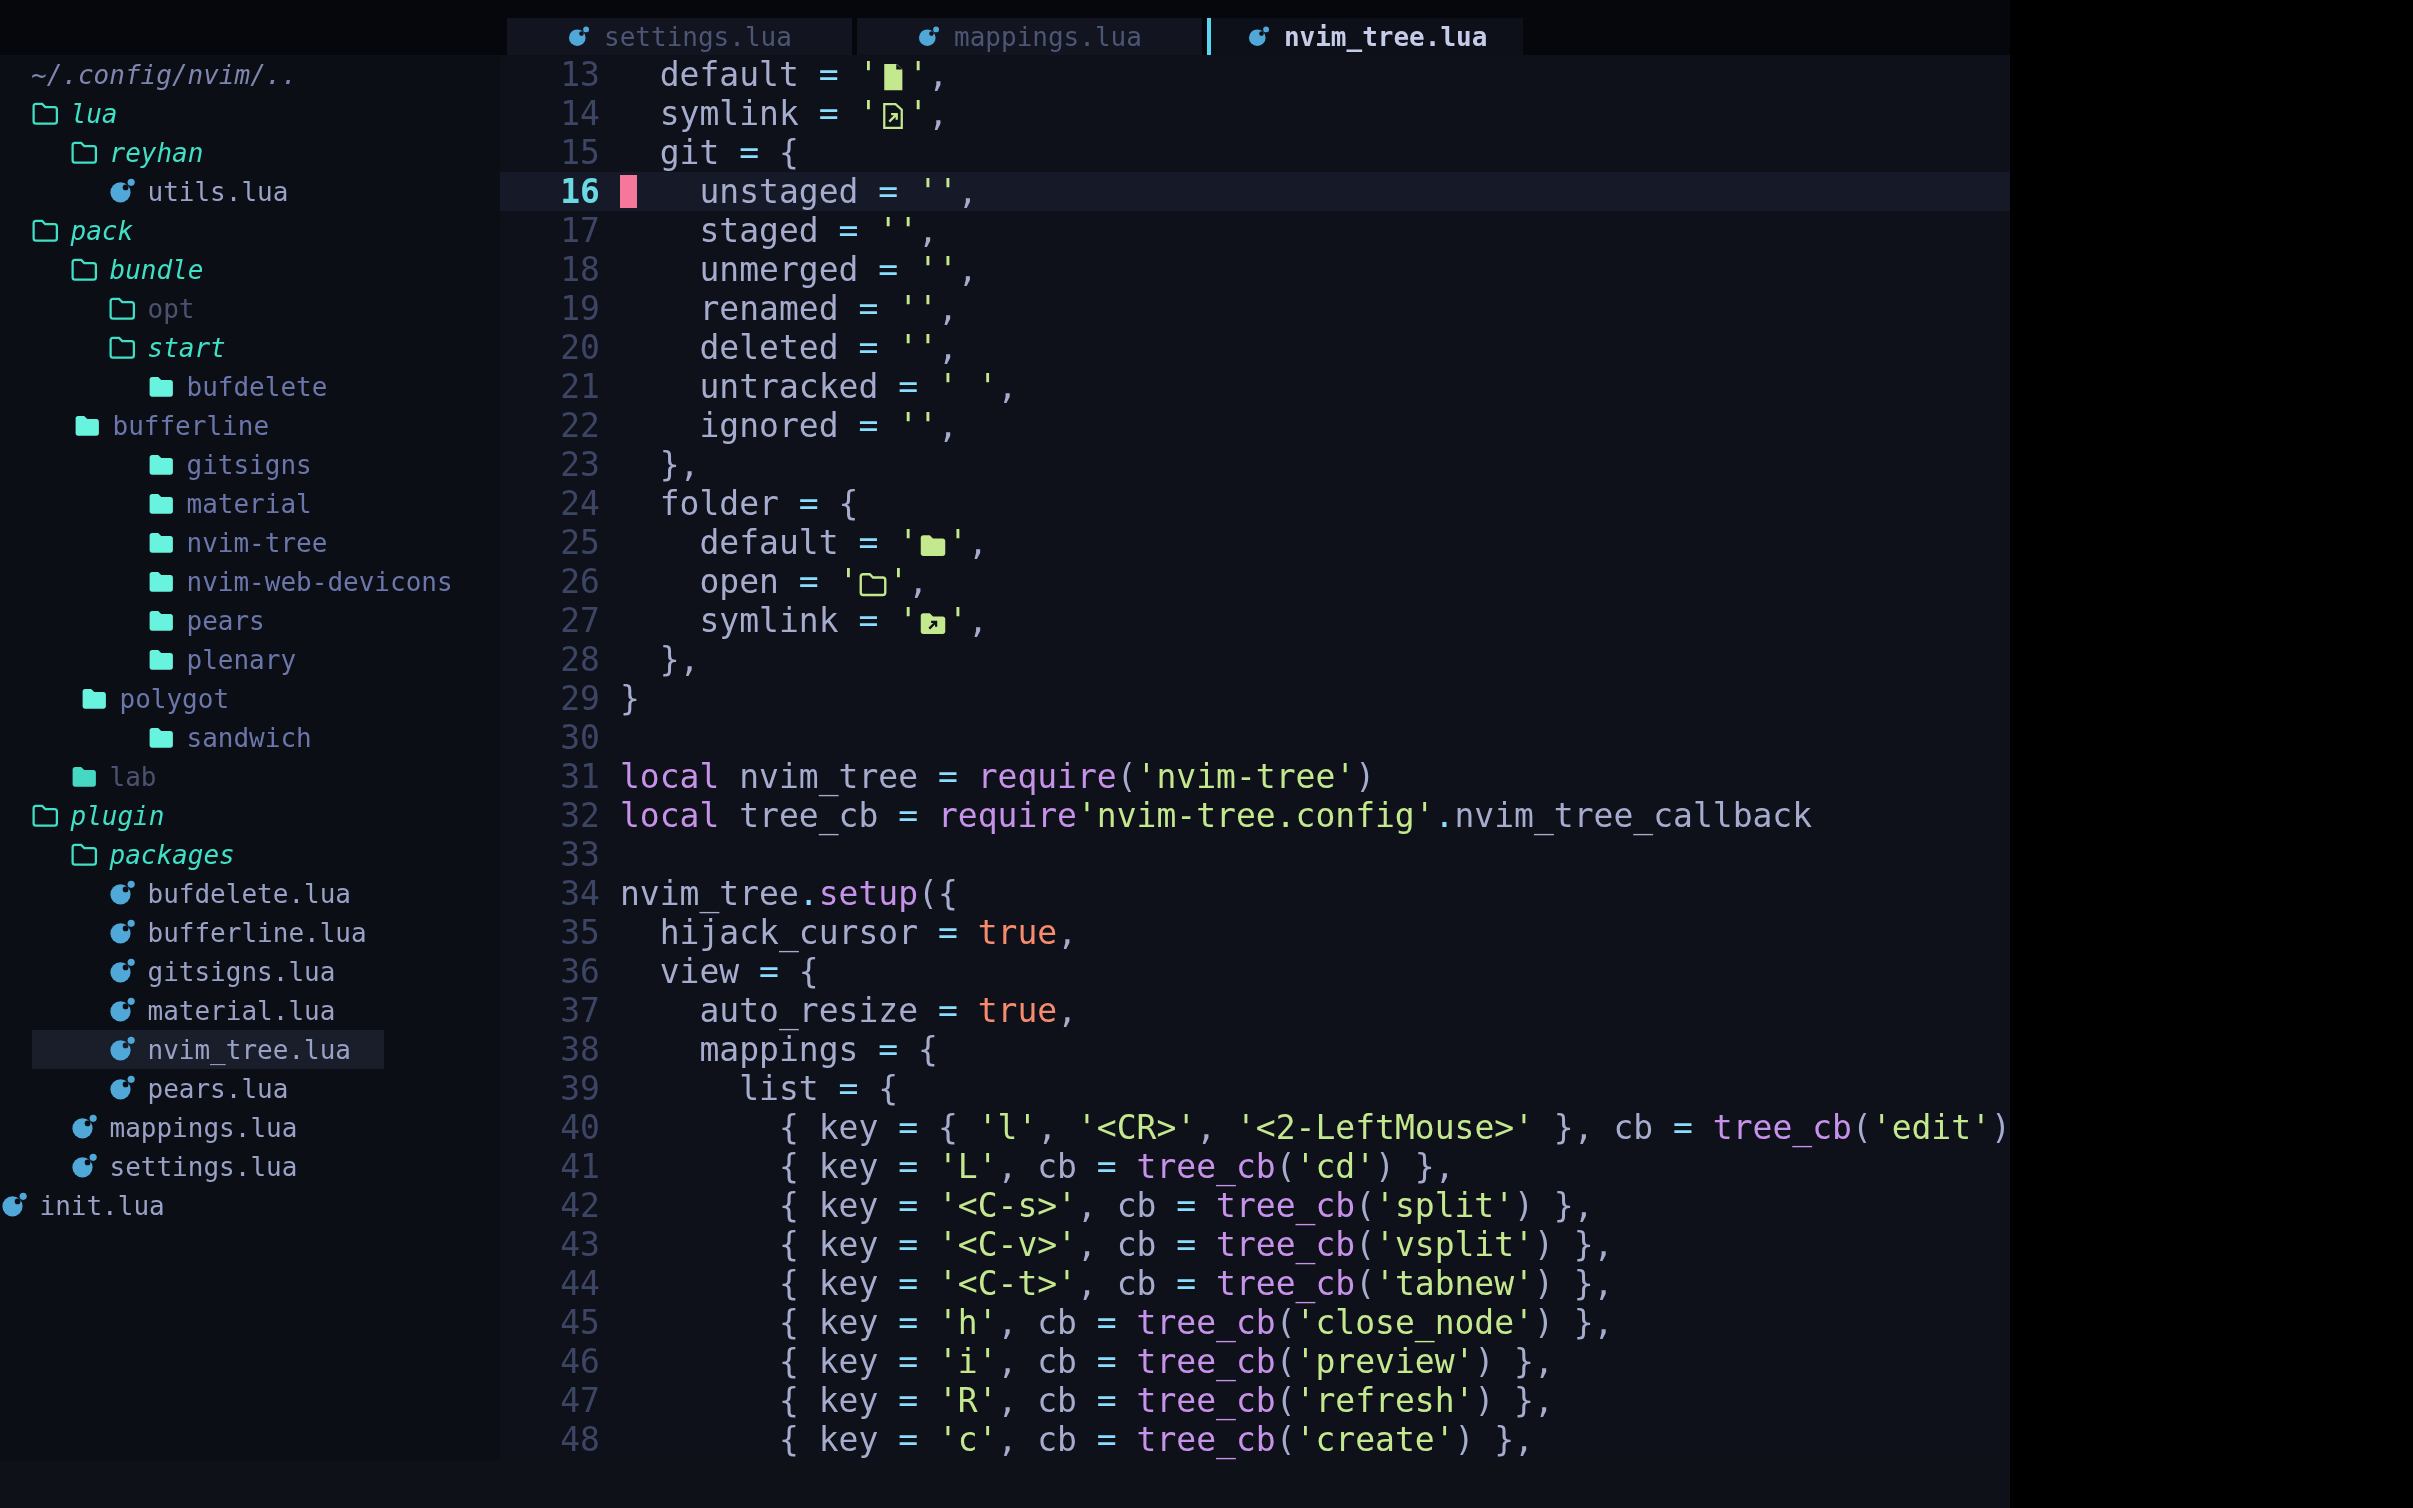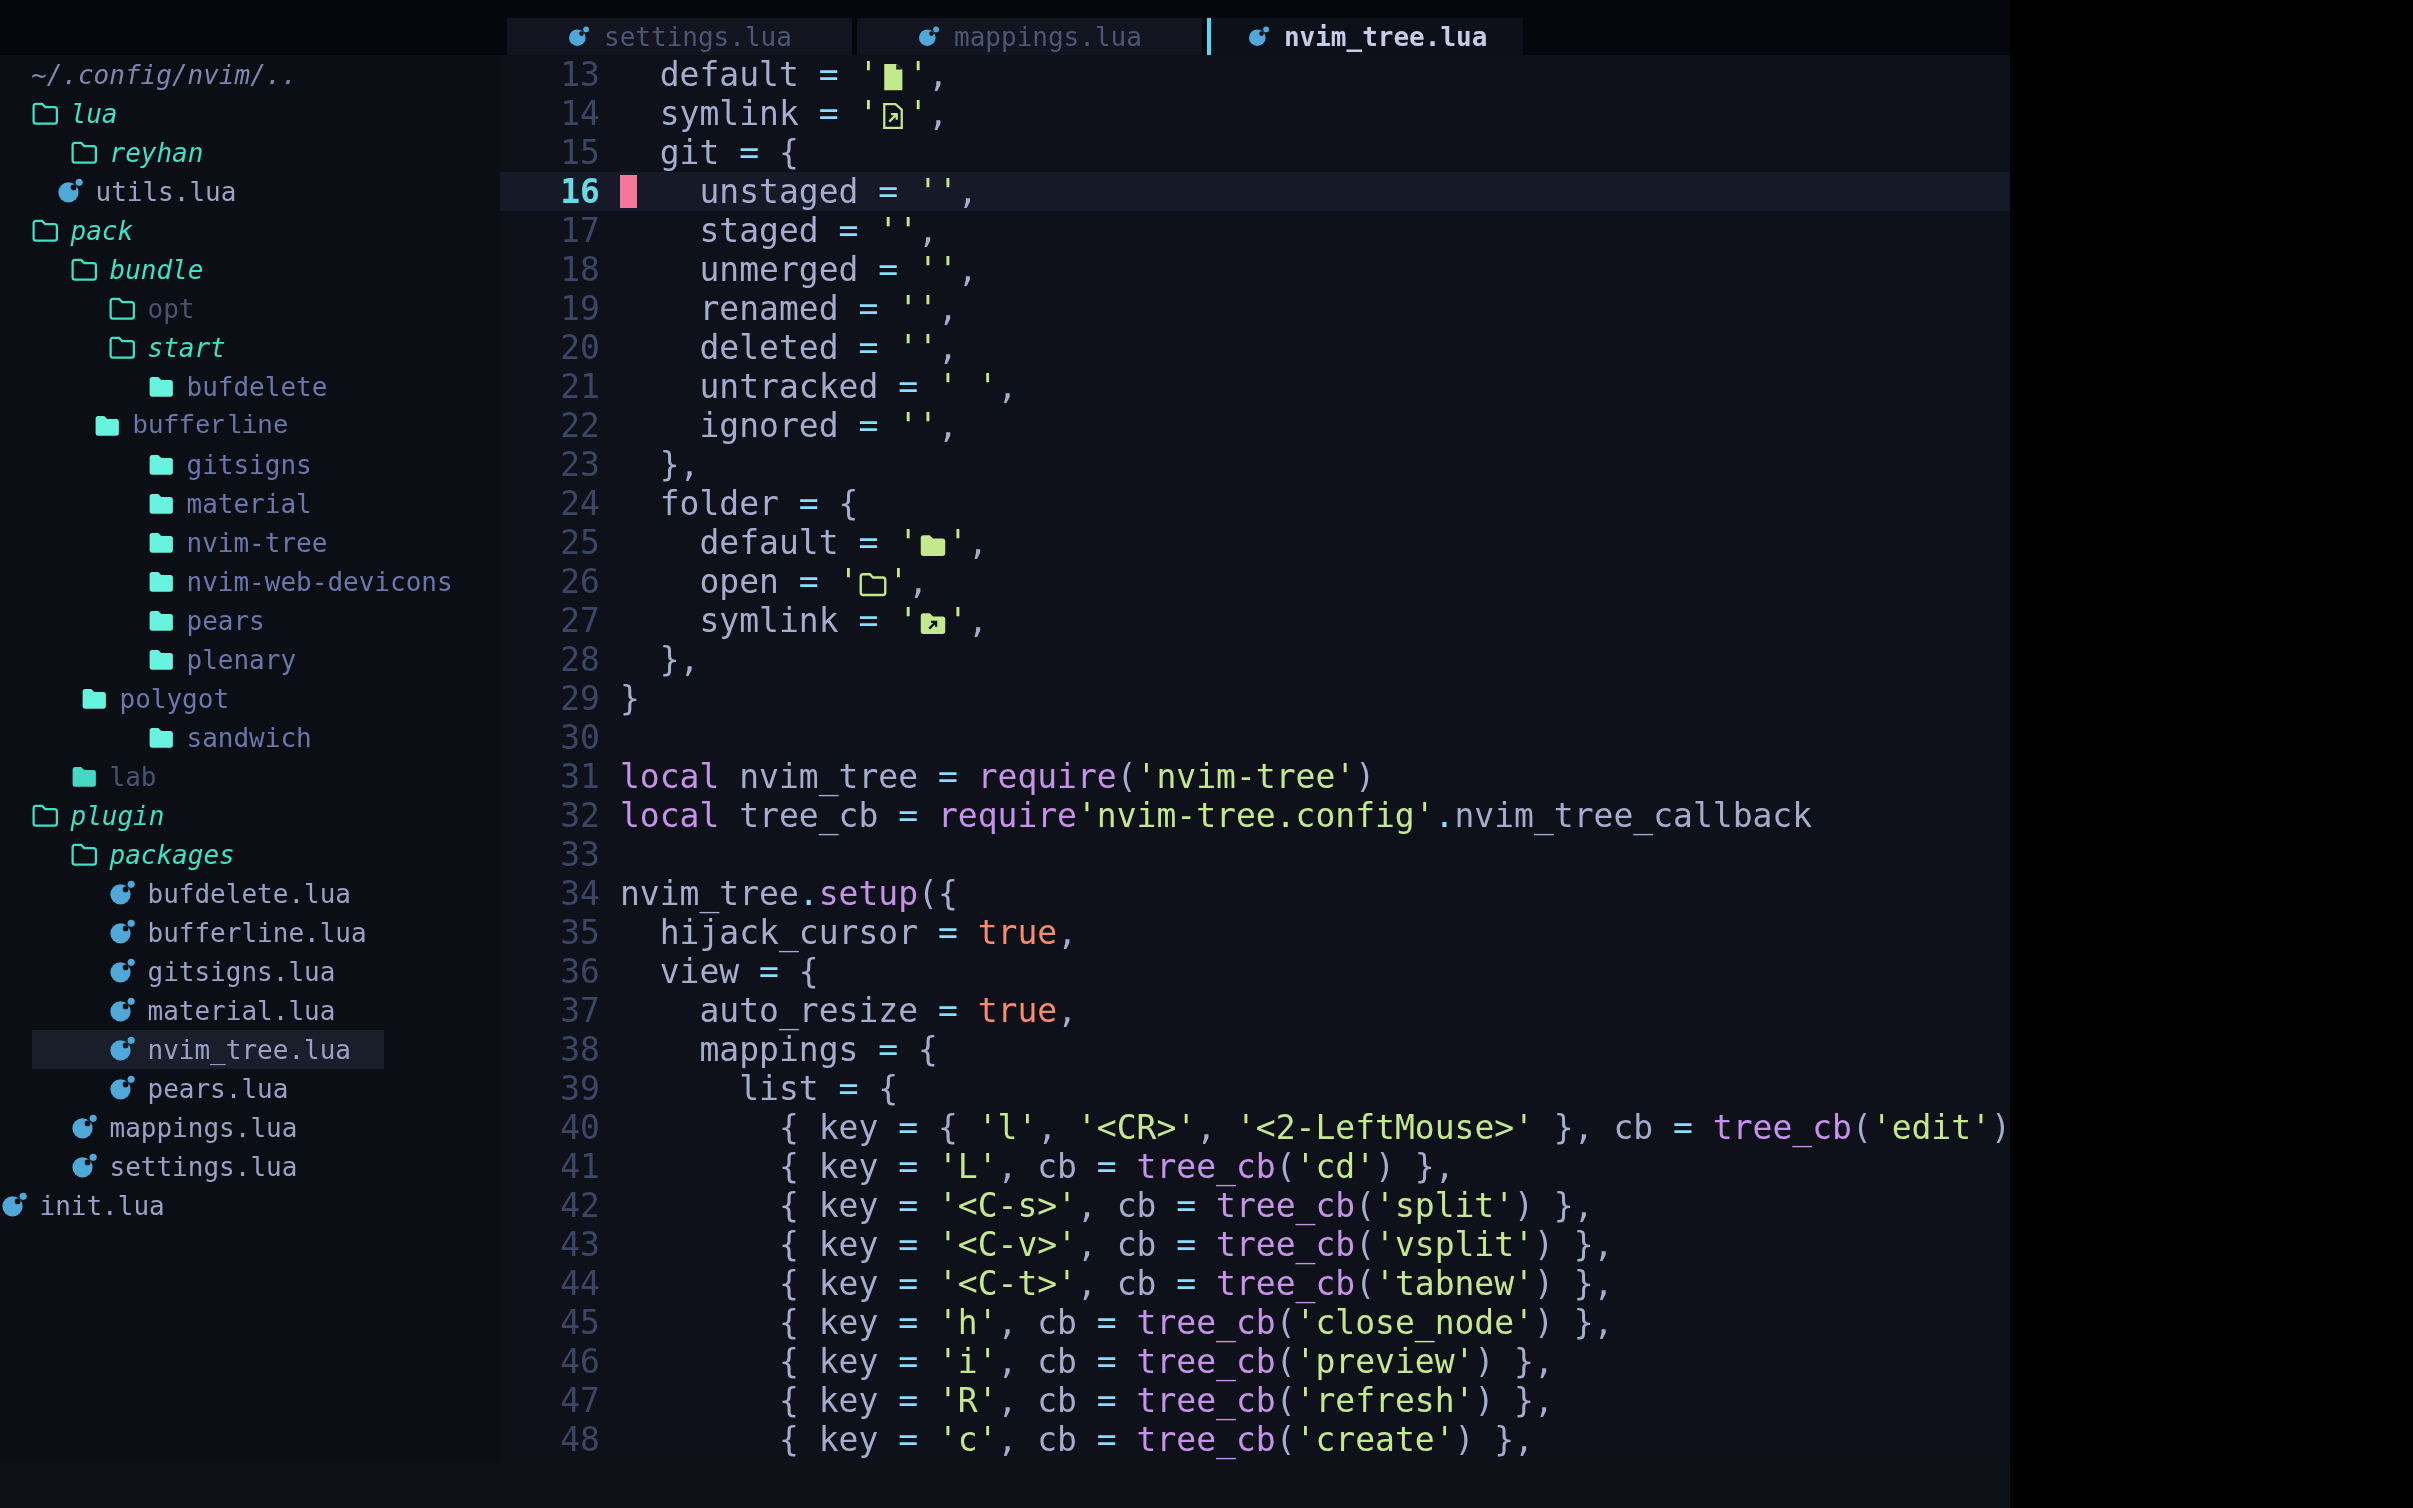--- a/index.html
+++ b/index.html
@@ -91,41 +91,41 @@
   <aside class="sidebar" id="sidebar">
     <div class="tree-row root-row">
       <span class="tlabel">~/.config/nvim/..</span>
     </div>
   <div class="tree-row" style="padding-left: 31px;"><span class="ticon"><svg viewBox="0 0 24 24" width="100%" height="100%">
             <path d="M2.2 6.2 C2.2 5.1 3.1 4.2 4.2 4.2 H9.4 L12 6.8 H19.8 C20.9 6.8 21.8 7.7 21.8 8.8 V18.8 C21.8 19.9 20.9 20.8 19.8 20.8 H4.2 C3.1 20.8 2.2 19.9 2.2 18.8 Z" fill="none" stroke="#3fe0c5" stroke-width="1.9"></path>
           </svg></span><span class="tlabel lbl-open">lua</span></div>
       <div class="tree-row" style="padding-left: 70px;"><span class="ticon"><svg viewBox="0 0 24 24" width="100%" height="100%">
             <path d="M2.2 6.2 C2.2 5.1 3.1 4.2 4.2 4.2 H9.4 L12 6.8 H19.8 C20.9 6.8 21.8 7.7 21.8 8.8 V18.8 C21.8 19.9 20.9 20.8 19.8 20.8 H4.2 C3.1 20.8 2.2 19.9 2.2 18.8 Z" fill="none" stroke="#3fe0c5" stroke-width="1.9"></path>
           </svg></span><span class="tlabel lbl-open">reyhan</span></div>
-      <div class="tree-row" style="padding-left: 56px;"><span class="ticon"><svg viewBox="0 0 24 24" width="100%" height="100%">
+      <div class="tree-row" style="padding-left: 108px;"><span class="ticon"><svg viewBox="0 0 24 24" width="100%" height="100%">
             <circle cx="10.5" cy="13" r="8.5" fill="#4fa8d8"></circle>
             <circle cx="19.5" cy="4.5" r="3" fill="#4fa8d8"></circle>
             <circle cx="14.8" cy="8.8" r="2.4" fill="#0c0e15"></circle>
           </svg></span><span class="tlabel lbl-file">utils.lua</span></div>
       <div class="tree-row" style="padding-left: 31px;"><span class="ticon"><svg viewBox="0 0 24 24" width="100%" height="100%">
             <path d="M2.2 6.2 C2.2 5.1 3.1 4.2 4.2 4.2 H9.4 L12 6.8 H19.8 C20.9 6.8 21.8 7.7 21.8 8.8 V18.8 C21.8 19.9 20.9 20.8 19.8 20.8 H4.2 C3.1 20.8 2.2 19.9 2.2 18.8 Z" fill="none" stroke="#3fe0c5" stroke-width="1.9"></path>
           </svg></span><span class="tlabel lbl-open">pack</span></div>
       <div class="tree-row" style="padding-left: 70px;"><span class="ticon"><svg viewBox="0 0 24 24" width="100%" height="100%">
             <path d="M2.2 6.2 C2.2 5.1 3.1 4.2 4.2 4.2 H9.4 L12 6.8 H19.8 C20.9 6.8 21.8 7.7 21.8 8.8 V18.8 C21.8 19.9 20.9 20.8 19.8 20.8 H4.2 C3.1 20.8 2.2 19.9 2.2 18.8 Z" fill="none" stroke="#3fe0c5" stroke-width="1.9"></path>
           </svg></span><span class="tlabel lbl-open">bundle</span></div>
       <div class="tree-row" style="padding-left: 108px;"><span class="ticon"><svg viewBox="0 0 24 24" width="100%" height="100%">
             <path d="M2.2 6.2 C2.2 5.1 3.1 4.2 4.2 4.2 H9.4 L12 6.8 H19.8 C20.9 6.8 21.8 7.7 21.8 8.8 V18.8 C21.8 19.9 20.9 20.8 19.8 20.8 H4.2 C3.1 20.8 2.2 19.9 2.2 18.8 Z" fill="none" stroke="#3fe0c5" stroke-width="1.9"></path>
           </svg></span><span class="tlabel lbl-dim">opt</span></div>
       <div class="tree-row" style="padding-left: 108px;"><span class="ticon"><svg viewBox="0 0 24 24" width="100%" height="100%">
             <path d="M2.2 6.2 C2.2 5.1 3.1 4.2 4.2 4.2 H9.4 L12 6.8 H19.8 C20.9 6.8 21.8 7.7 21.8 8.8 V18.8 C21.8 19.9 20.9 20.8 19.8 20.8 H4.2 C3.1 20.8 2.2 19.9 2.2 18.8 Z" fill="none" stroke="#3fe0c5" stroke-width="1.9"></path>
           </svg></span><span class="tlabel lbl-open">start</span></div>
       <div class="tree-row" style="padding-left: 147px;"><span class="ticon"><svg viewBox="0 0 24 24" width="100%" height="100%">
             <path d="M2.2 6.2 C2.2 5.1 3.1 4.2 4.2 4.2 H9.4 L12 6.8 H19.8 C20.9 6.8 21.8 7.7 21.8 8.8 V18.8 C21.8 19.9 20.9 20.8 19.8 20.8 H4.2 C3.1 20.8 2.2 19.9 2.2 18.8 Z" fill="#68f3de"></path>
           </svg></span><span class="tlabel lbl-closed">bufdelete</span></div>
-      <div class="tree-row" style="padding-left: 93px; font-family: Liberation Mono, monospace;"><span class="ticon"><svg viewBox="0 0 24 24" width="100%" height="100%">
+      <div class="tree-row" style="padding-left: 73px;"><span class="ticon"><svg viewBox="0 0 24 24" width="100%" height="100%">
             <path d="M2.2 6.2 C2.2 5.1 3.1 4.2 4.2 4.2 H9.4 L12 6.8 H19.8 C20.9 6.8 21.8 7.7 21.8 8.8 V18.8 C21.8 19.9 20.9 20.8 19.8 20.8 H4.2 C3.1 20.8 2.2 19.9 2.2 18.8 Z" fill="#68f3de"></path>
           </svg></span><span class="tlabel lbl-closed">bufferline</span></div>
       <div class="tree-row" style="padding-left: 147px;"><span class="ticon"><svg viewBox="0 0 24 24" width="100%" height="100%">
             <path d="M2.2 6.2 C2.2 5.1 3.1 4.2 4.2 4.2 H9.4 L12 6.8 H19.8 C20.9 6.8 21.8 7.7 21.8 8.8 V18.8 C21.8 19.9 20.9 20.8 19.8 20.8 H4.2 C3.1 20.8 2.2 19.9 2.2 18.8 Z" fill="#68f3de"></path>
           </svg></span><span class="tlabel lbl-closed">gitsigns</span></div>
       <div class="tree-row" style="padding-left: 147px;"><span class="ticon"><svg viewBox="0 0 24 24" width="100%" height="100%">
             <path d="M2.2 6.2 C2.2 5.1 3.1 4.2 4.2 4.2 H9.4 L12 6.8 H19.8 C20.9 6.8 21.8 7.7 21.8 8.8 V18.8 C21.8 19.9 20.9 20.8 19.8 20.8 H4.2 C3.1 20.8 2.2 19.9 2.2 18.8 Z" fill="#68f3de"></path>
           </svg></span><span class="tlabel lbl-closed">material</span></div>
       <div class="tree-row" style="padding-left: 147px;"><span class="ticon"><svg viewBox="0 0 24 24" width="100%" height="100%">
             <path d="M2.2 6.2 C2.2 5.1 3.1 4.2 4.2 4.2 H9.4 L12 6.8 H19.8 C20.9 6.8 21.8 7.7 21.8 8.8 V18.8 C21.8 19.9 20.9 20.8 19.8 20.8 H4.2 C3.1 20.8 2.2 19.9 2.2 18.8 Z" fill="#68f3de"></path>

